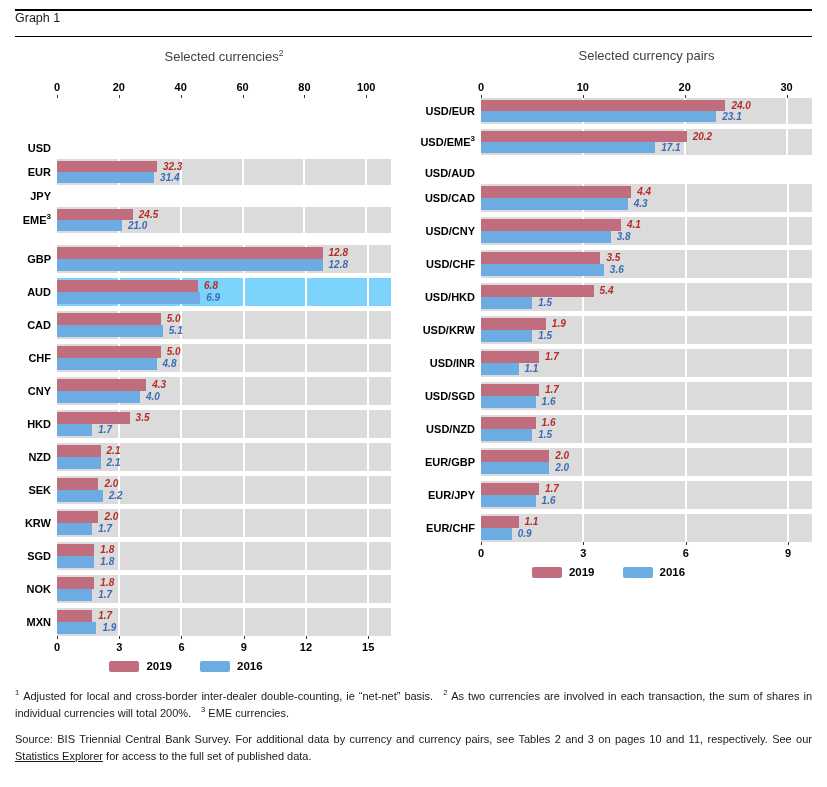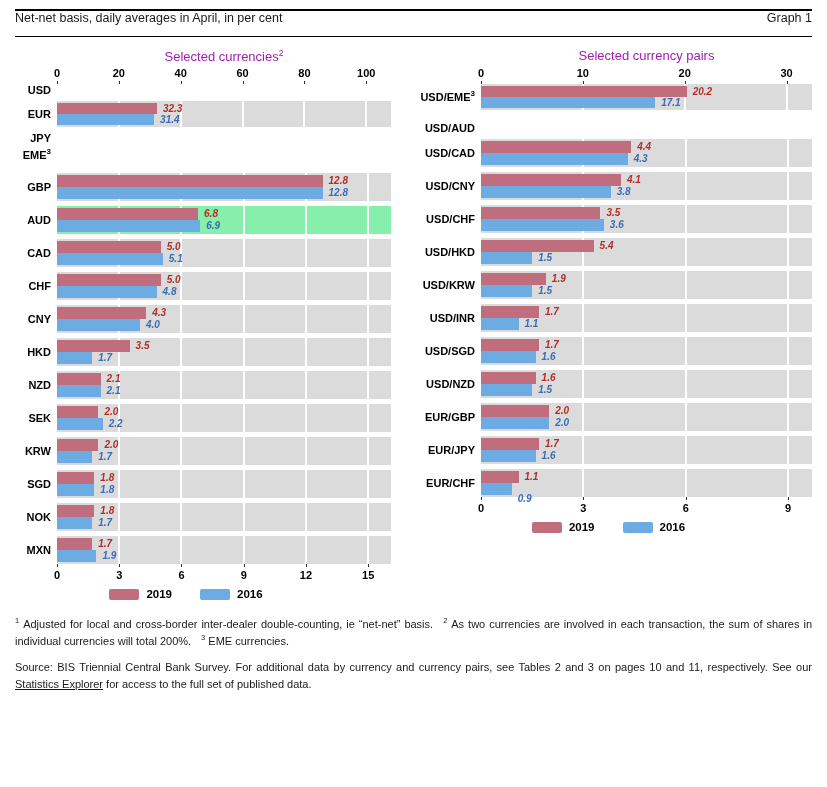--- a/index.html
+++ b/index.html
@@ -12,21 +12,21 @@
   .rule-top { border-top:2px solid #000; }
   .rule-mid { border-top:1px solid #000; }
   .doc-title { font-size:16px; font-weight:400; color:#1a1a1a; margin:13px 0 11px 0; }
   .doc-title sup { font-size:10px; }
   .subtitle-row { display:flex; justify-content:space-between; align-items:baseline;
                   font-size:12.5px; margin-bottom:11px; }
   .charts { display:flex; gap:24px; margin-top:11px; }
   .chart-col-left  { width:376px; }
   .chart-col-right { width:397px; }
 
-  .panel-title { text-align:center; font-size:13px; color:#a21caf; height:17px; margin-bottom:2px; }
+  .panel-title { text-align:center; font-size:13px; color:#404040; height:17px; margin-bottom:16px; }
   .panel-title sup { font-size:8.5px; }
 
   .axis-row { position:relative; height:17px; }
   .tick-label { position:absolute; transform:translateX(-50%);
                 font-size:11px; font-weight:700; color:#000; line-height:12px; }
   .axis-top .tick-label { top:0; }
   .axis-bottom .tick-label { top:5px; }
   .tick-mark { position:absolute; width:1px; height:3px; background:#333; }
   .axis-top .tick-mark { bottom:0; }
   .axis-bottom .tick-mark { top:0; }
@@ -58,21 +58,20 @@
   .stat-link { color:#1a1a1a; text-decoration:underline; cursor:pointer; }
 </style>
 </head>
 <body>
 
 <div class="page">
   <div class="rule-top"></div>
 
 
   <div class="subtitle-row">
-    <span>Net-net basis, daily averages in April, in per cent</span>
     <span>Graph 1</span>
   </div>
 
   <div class="rule-mid"></div>
 
   <div class="charts">
     <div class="chart-col-left">
       <div>
           <div class="panel-title" style="margin-left: 42px;"><span>Selected currencies</span><sup>2</sup></div>
           <div class="axis-row axis-top" style="margin-left: 42px;">
@@ -84,21 +83,21 @@
             <div class="tick-mark" style="left: 37.037%;"></div>
             <span class="tick-label" style="left: 55.5556%;">60</span>
             <div class="tick-mark" style="left: 55.5556%;"></div>
             <span class="tick-label" style="left: 74.0741%;">80</span>
             <div class="tick-mark" style="left: 74.0741%;"></div>
             <span class="tick-label" style="left: 92.5926%;">100</span>
             <div class="tick-mark" style="left: 92.5926%;"></div>
           </div>
           <div>
             <div class="bar-row">
-              <div class="cat-label" style="width: 36px;">
+              <div class="cat-label" style="width: 36px; margin-top: 44px;">
                 <span>USD</span>
               </div>
             </div>
             <div class="bar-row">
               <div class="cat-label" style="width: 36px;">
                 <span>EUR</span>
               </div>
               <div class="band" style="height: 26px; background: rgb(219, 219, 219);">
                 <div class="gridline" style="left: 18.5185%; background: rgb(255, 255, 255);"></div>
                 <div class="gridline" style="left: 37.037%; background: rgb(255, 255, 255);"></div>
@@ -114,20 +113,31 @@
             <div class="bar-row">
               <div class="cat-label" style="width: 36px;">
                 <span>JPY</span>
               </div>
             </div>
             <div class="bar-row">
               <div class="cat-label" style="width: 36px;">
                 <span>EME</span>
                 <sup>3</sup>
               </div>
+              <div class="band" style="height: 26px; background: rgb(219, 219, 219);">
+                <div class="gridline" style="left: 18.5185%; background: rgb(255, 255, 255);"></div>
+                <div class="gridline" style="left: 37.037%; background: rgb(255, 255, 255);"></div>
+                <div class="gridline" style="left: 55.5556%; background: rgb(255, 255, 255);"></div>
+                <div class="gridline" style="left: 74.0741%; background: rgb(255, 255, 255);"></div>
+                <div class="gridline" style="left: 92.5926%; background: rgb(255, 255, 255);"></div>
+                <div class="bar" style="top: 2px; height: 11px; width: 22.6852%; background: rgb(192, 110, 126);"></div>
+                <span class="vlabel" style="left: calc(22.6852% + 6px); top: 2px; line-height: 11px; color: rgb(180, 45, 40);">24.5</span>
+                <div class="bar" style="top: 13px; height: 11px; width: 19.4444%; background: rgb(108, 172, 226);"></div>
+                <span class="vlabel" style="left: calc(19.4444% + 6px); top: 13px; line-height: 11px; color: rgb(58, 109, 181);">21.0</span>
+              </div>
             </div>
           </div>
         </div>
       <div class="panel-gap"></div>
       <div>
           <div>
             <div class="bar-row">
               <div class="cat-label" style="width: 36px;">
                 <span>GBP</span>
               </div>
@@ -140,21 +150,21 @@
                 <div class="bar" style="top: 2px; height: 12px; width: 79.5031%; background: rgb(192, 110, 126);"></div>
                 <span class="vlabel" style="left: calc(79.5031% + 6px); top: 2px; line-height: 12px; color: rgb(180, 45, 40);">12.8</span>
                 <div class="bar" style="top: 14px; height: 12px; width: 79.5031%; background: rgb(108, 172, 226);"></div>
                 <span class="vlabel" style="left: calc(79.5031% + 6px); top: 14px; line-height: 12px; color: rgb(58, 109, 181);">12.8</span>
               </div>
             </div>
             <div class="bar-row">
               <div class="cat-label" style="width: 36px;">
                 <span>AUD</span>
               </div>
-              <div class="band" style="height: 28px; background: #86efac;">
+              <div class="band" style="height: 28px; background: #7dd3fc;">
                 <div class="gridline" style="left: 18.6335%; background: rgb(255, 255, 255);"></div>
                 <div class="gridline" style="left: 37.2671%; background: rgb(255, 255, 255);"></div>
                 <div class="gridline" style="left: 55.9006%; background: rgb(255, 255, 255);"></div>
                 <div class="gridline" style="left: 74.5342%; background: rgb(255, 255, 255);"></div>
                 <div class="gridline" style="left: 93.1677%; background: rgb(255, 255, 255);"></div>
                 <div class="bar" style="top: 2px; height: 12px; width: 42.236%; background: rgb(192, 110, 126);"></div>
                 <span class="vlabel" style="left: calc(42.236% + 6px); top: 2px; line-height: 12px; color: rgb(180, 45, 40);">6.8</span>
                 <div class="bar" style="top: 14px; height: 12px; width: 42.8571%; background: rgb(108, 172, 226);"></div>
                 <span class="vlabel" style="left: calc(42.8571% + 6px); top: 14px; line-height: 12px; color: rgb(58, 109, 181);">6.9</span>
               </div>
@@ -355,20 +365,34 @@
             <span class="tick-label" style="left: 30.7692%;">10</span>
             <div class="tick-mark" style="left: 30.7692%;"></div>
             <span class="tick-label" style="left: 61.5385%;">20</span>
             <div class="tick-mark" style="left: 61.5385%;"></div>
             <span class="tick-label" style="left: 92.3077%;">30</span>
             <div class="tick-mark" style="left: 92.3077%;"></div>
           </div>
           <div>
             <div class="bar-row">
               <div class="cat-label" style="width: 60px;">
+                <span>USD/EUR</span>
+              </div>
+              <div class="band" style="height: 26px; background: rgb(219, 219, 219);">
+                <div class="gridline" style="left: 30.7692%; background: rgb(255, 255, 255);"></div>
+                <div class="gridline" style="left: 61.5385%; background: rgb(255, 255, 255);"></div>
+                <div class="gridline" style="left: 92.3077%; background: rgb(255, 255, 255);"></div>
+                <div class="bar" style="top: 2px; height: 11px; width: 73.8462%; background: rgb(192, 110, 126);"></div>
+                <span class="vlabel" style="left: calc(73.8462% + 6px); top: 2px; line-height: 11px; color: rgb(180, 45, 40);">24.0</span>
+                <div class="bar" style="top: 13px; height: 11px; width: 71.0769%; background: rgb(108, 172, 226);"></div>
+                <span class="vlabel" style="left: calc(71.0769% + 6px); top: 13px; line-height: 11px; color: rgb(58, 109, 181);">23.1</span>
+              </div>
+            </div>
+            <div class="bar-row">
+              <div class="cat-label" style="width: 60px;">
                 <span>USD/EME</span>
                 <sup>3</sup>
               </div>
               <div class="band" style="height: 26px; background: rgb(219, 219, 219);">
                 <div class="gridline" style="left: 30.7692%; background: rgb(255, 255, 255);"></div>
                 <div class="gridline" style="left: 61.5385%; background: rgb(255, 255, 255);"></div>
                 <div class="gridline" style="left: 92.3077%; background: rgb(255, 255, 255);"></div>
                 <div class="bar" style="top: 2px; height: 11px; width: 62.1538%; background: rgb(192, 110, 126);"></div>
                 <span class="vlabel" style="left: calc(62.1538% + 6px); top: 2px; line-height: 11px; color: rgb(180, 45, 40);">20.2</span>
                 <div class="bar" style="top: 13px; height: 11px; width: 52.6154%; background: rgb(108, 172, 226);"></div>
@@ -529,21 +553,21 @@
               <div class="cat-label" style="width: 60px;">
                 <span>EUR/CHF</span>
               </div>
               <div class="band" style="height: 28px; background: rgb(219, 219, 219);">
                 <div class="gridline" style="left: 30.9278%; background: rgb(255, 255, 255);"></div>
                 <div class="gridline" style="left: 61.8557%; background: rgb(255, 255, 255);"></div>
                 <div class="gridline" style="left: 92.7835%; background: rgb(255, 255, 255);"></div>
                 <div class="bar" style="top: 2px; height: 12px; width: 11.3402%; background: rgb(192, 110, 126);"></div>
                 <span class="vlabel" style="left: calc(11.3402% + 6px); top: 2px; line-height: 12px; color: rgb(180, 45, 40);">1.1</span>
                 <div class="bar" style="top: 14px; height: 12px; width: 9.27835%; background: rgb(108, 172, 226);"></div>
-                <span class="vlabel" style="left: calc(9.27835% + 6px); top: 24px; line-height: 12px; color: rgb(58, 109, 181);">0.9</span>
+                <span class="vlabel" style="left: calc(9.27835% + 6px); top: 14px; line-height: 12px; color: rgb(58, 109, 181);">0.9</span>
               </div>
             </div>
           </div>
           <div class="axis-row axis-bottom" style="margin-left: 66px;">
             <span class="tick-label" style="left: 0%;">0</span>
             <div class="tick-mark" style="left: 0%;"></div>
             <span class="tick-label" style="left: 30.9278%;">3</span>
             <div class="tick-mark" style="left: 30.9278%;"></div>
             <span class="tick-label" style="left: 61.8557%;">6</span>
             <div class="tick-mark" style="left: 61.8557%;"></div>

